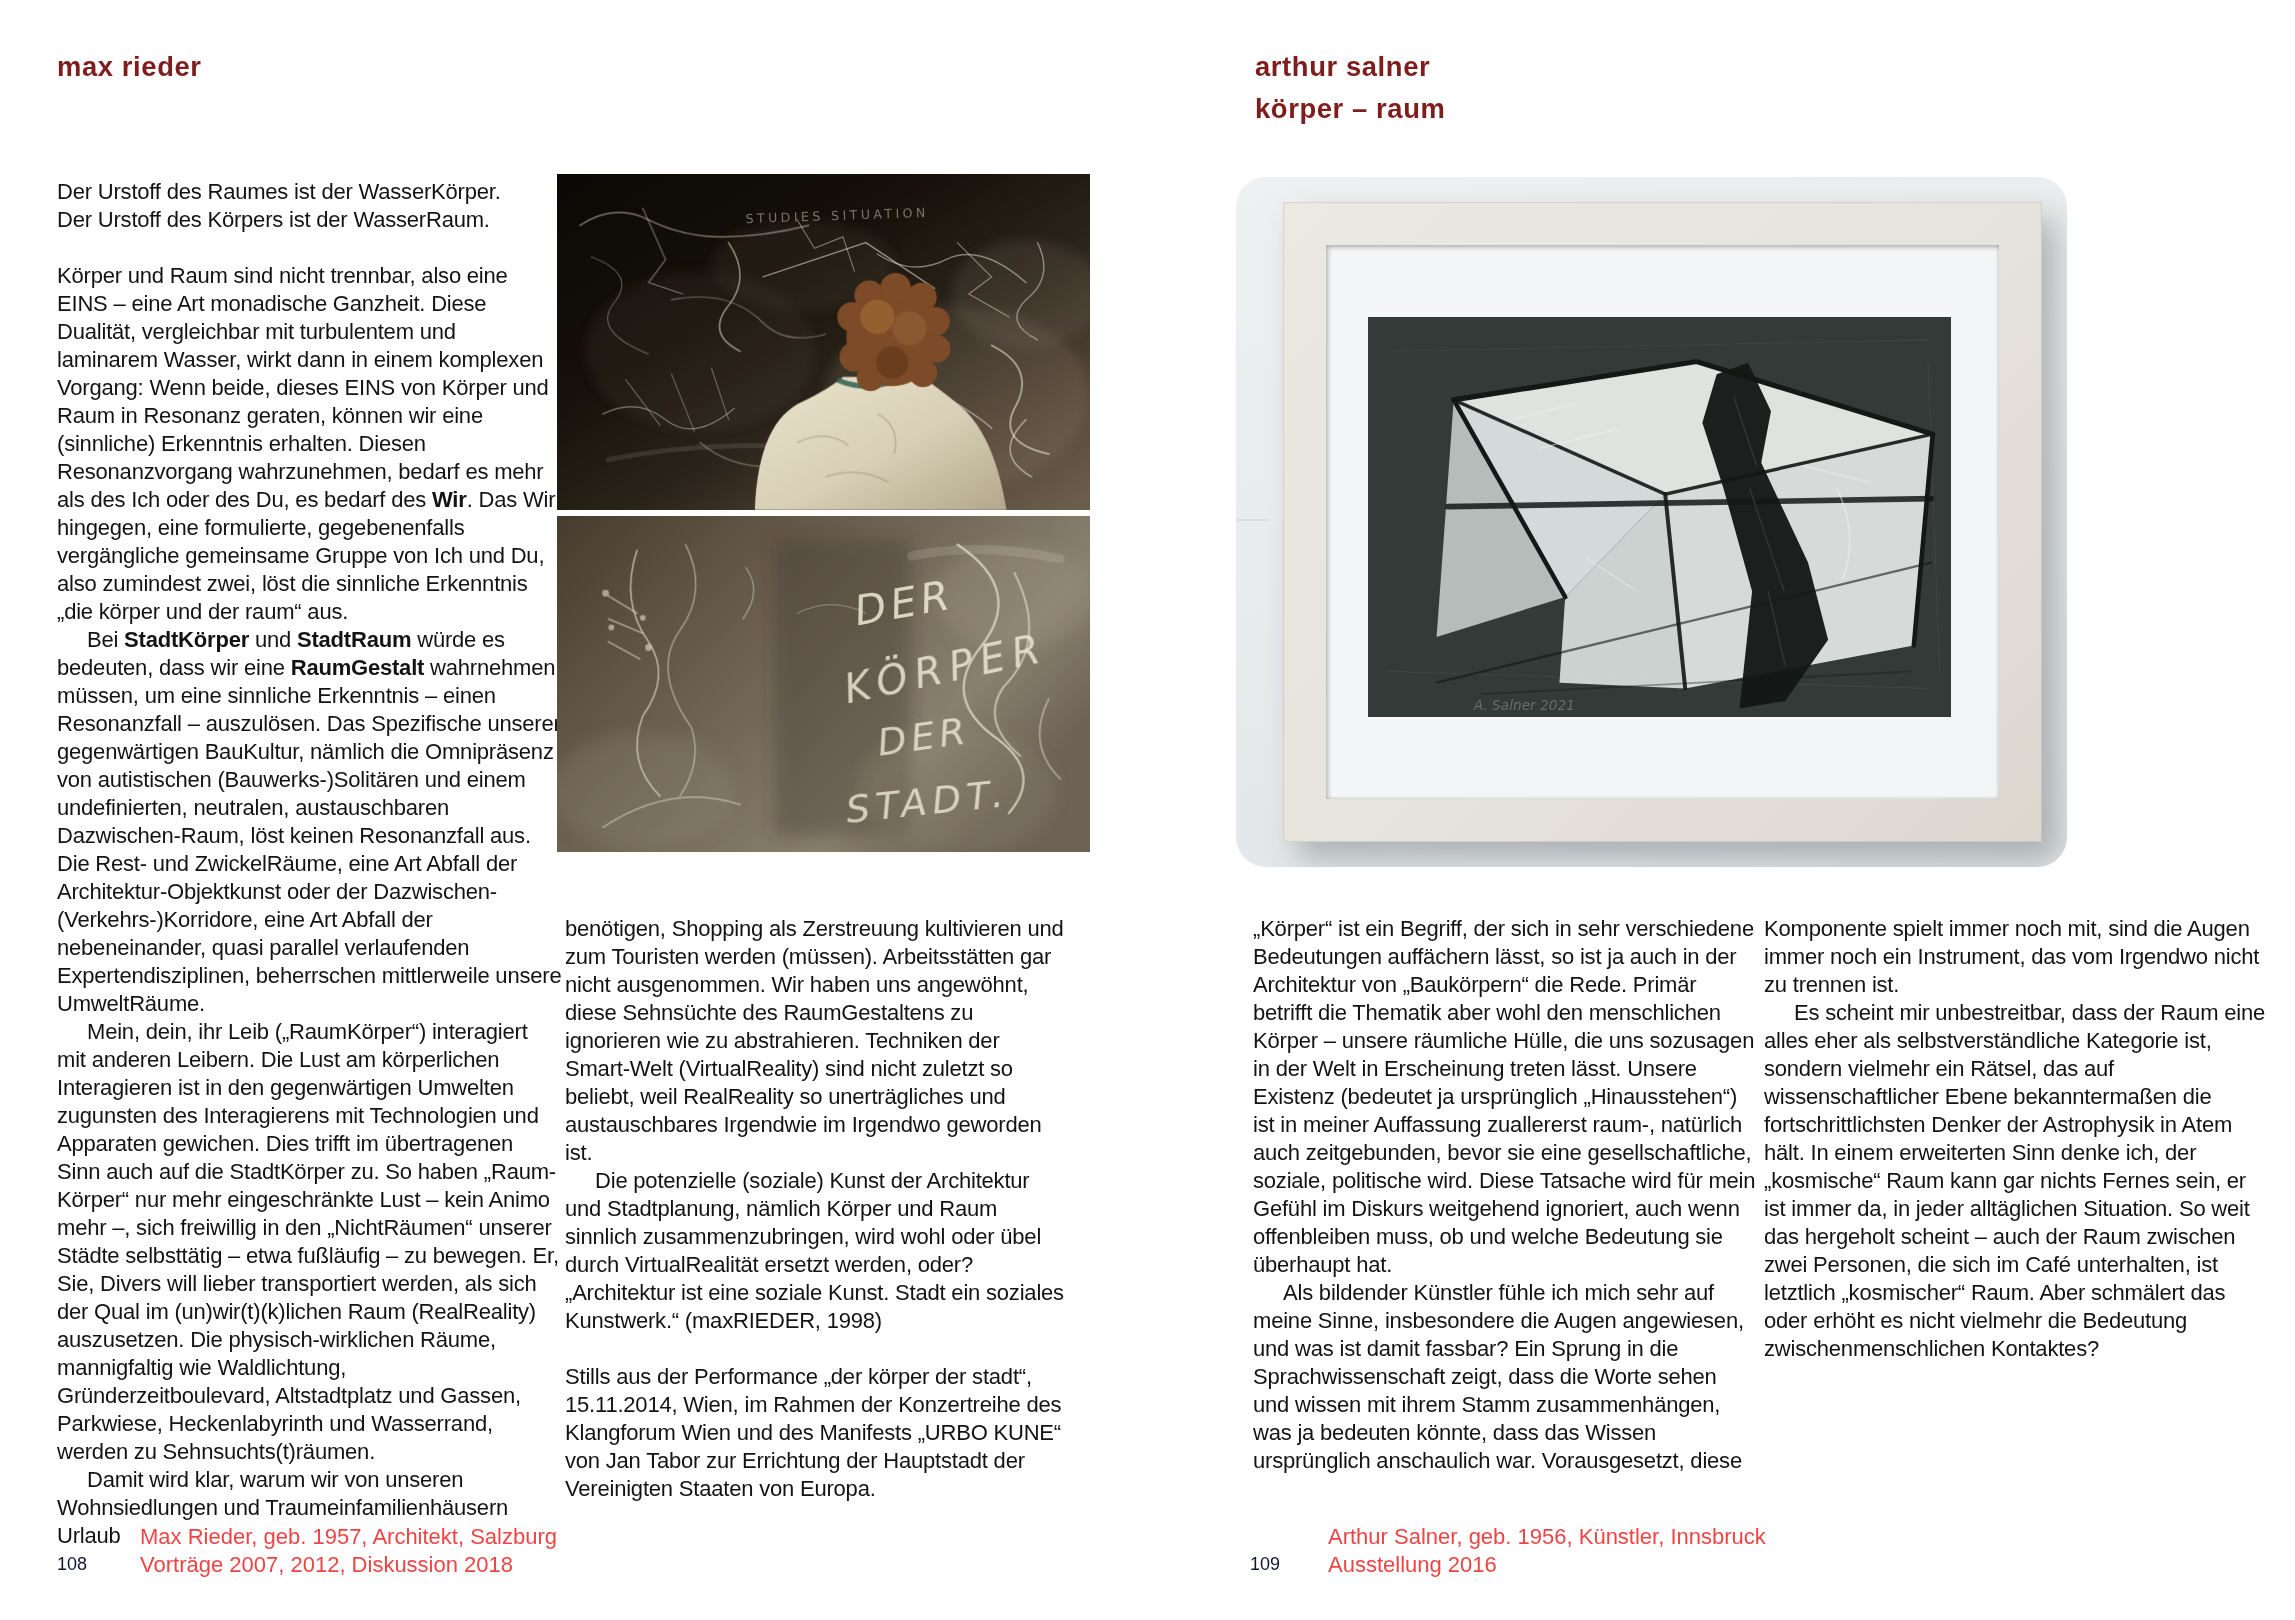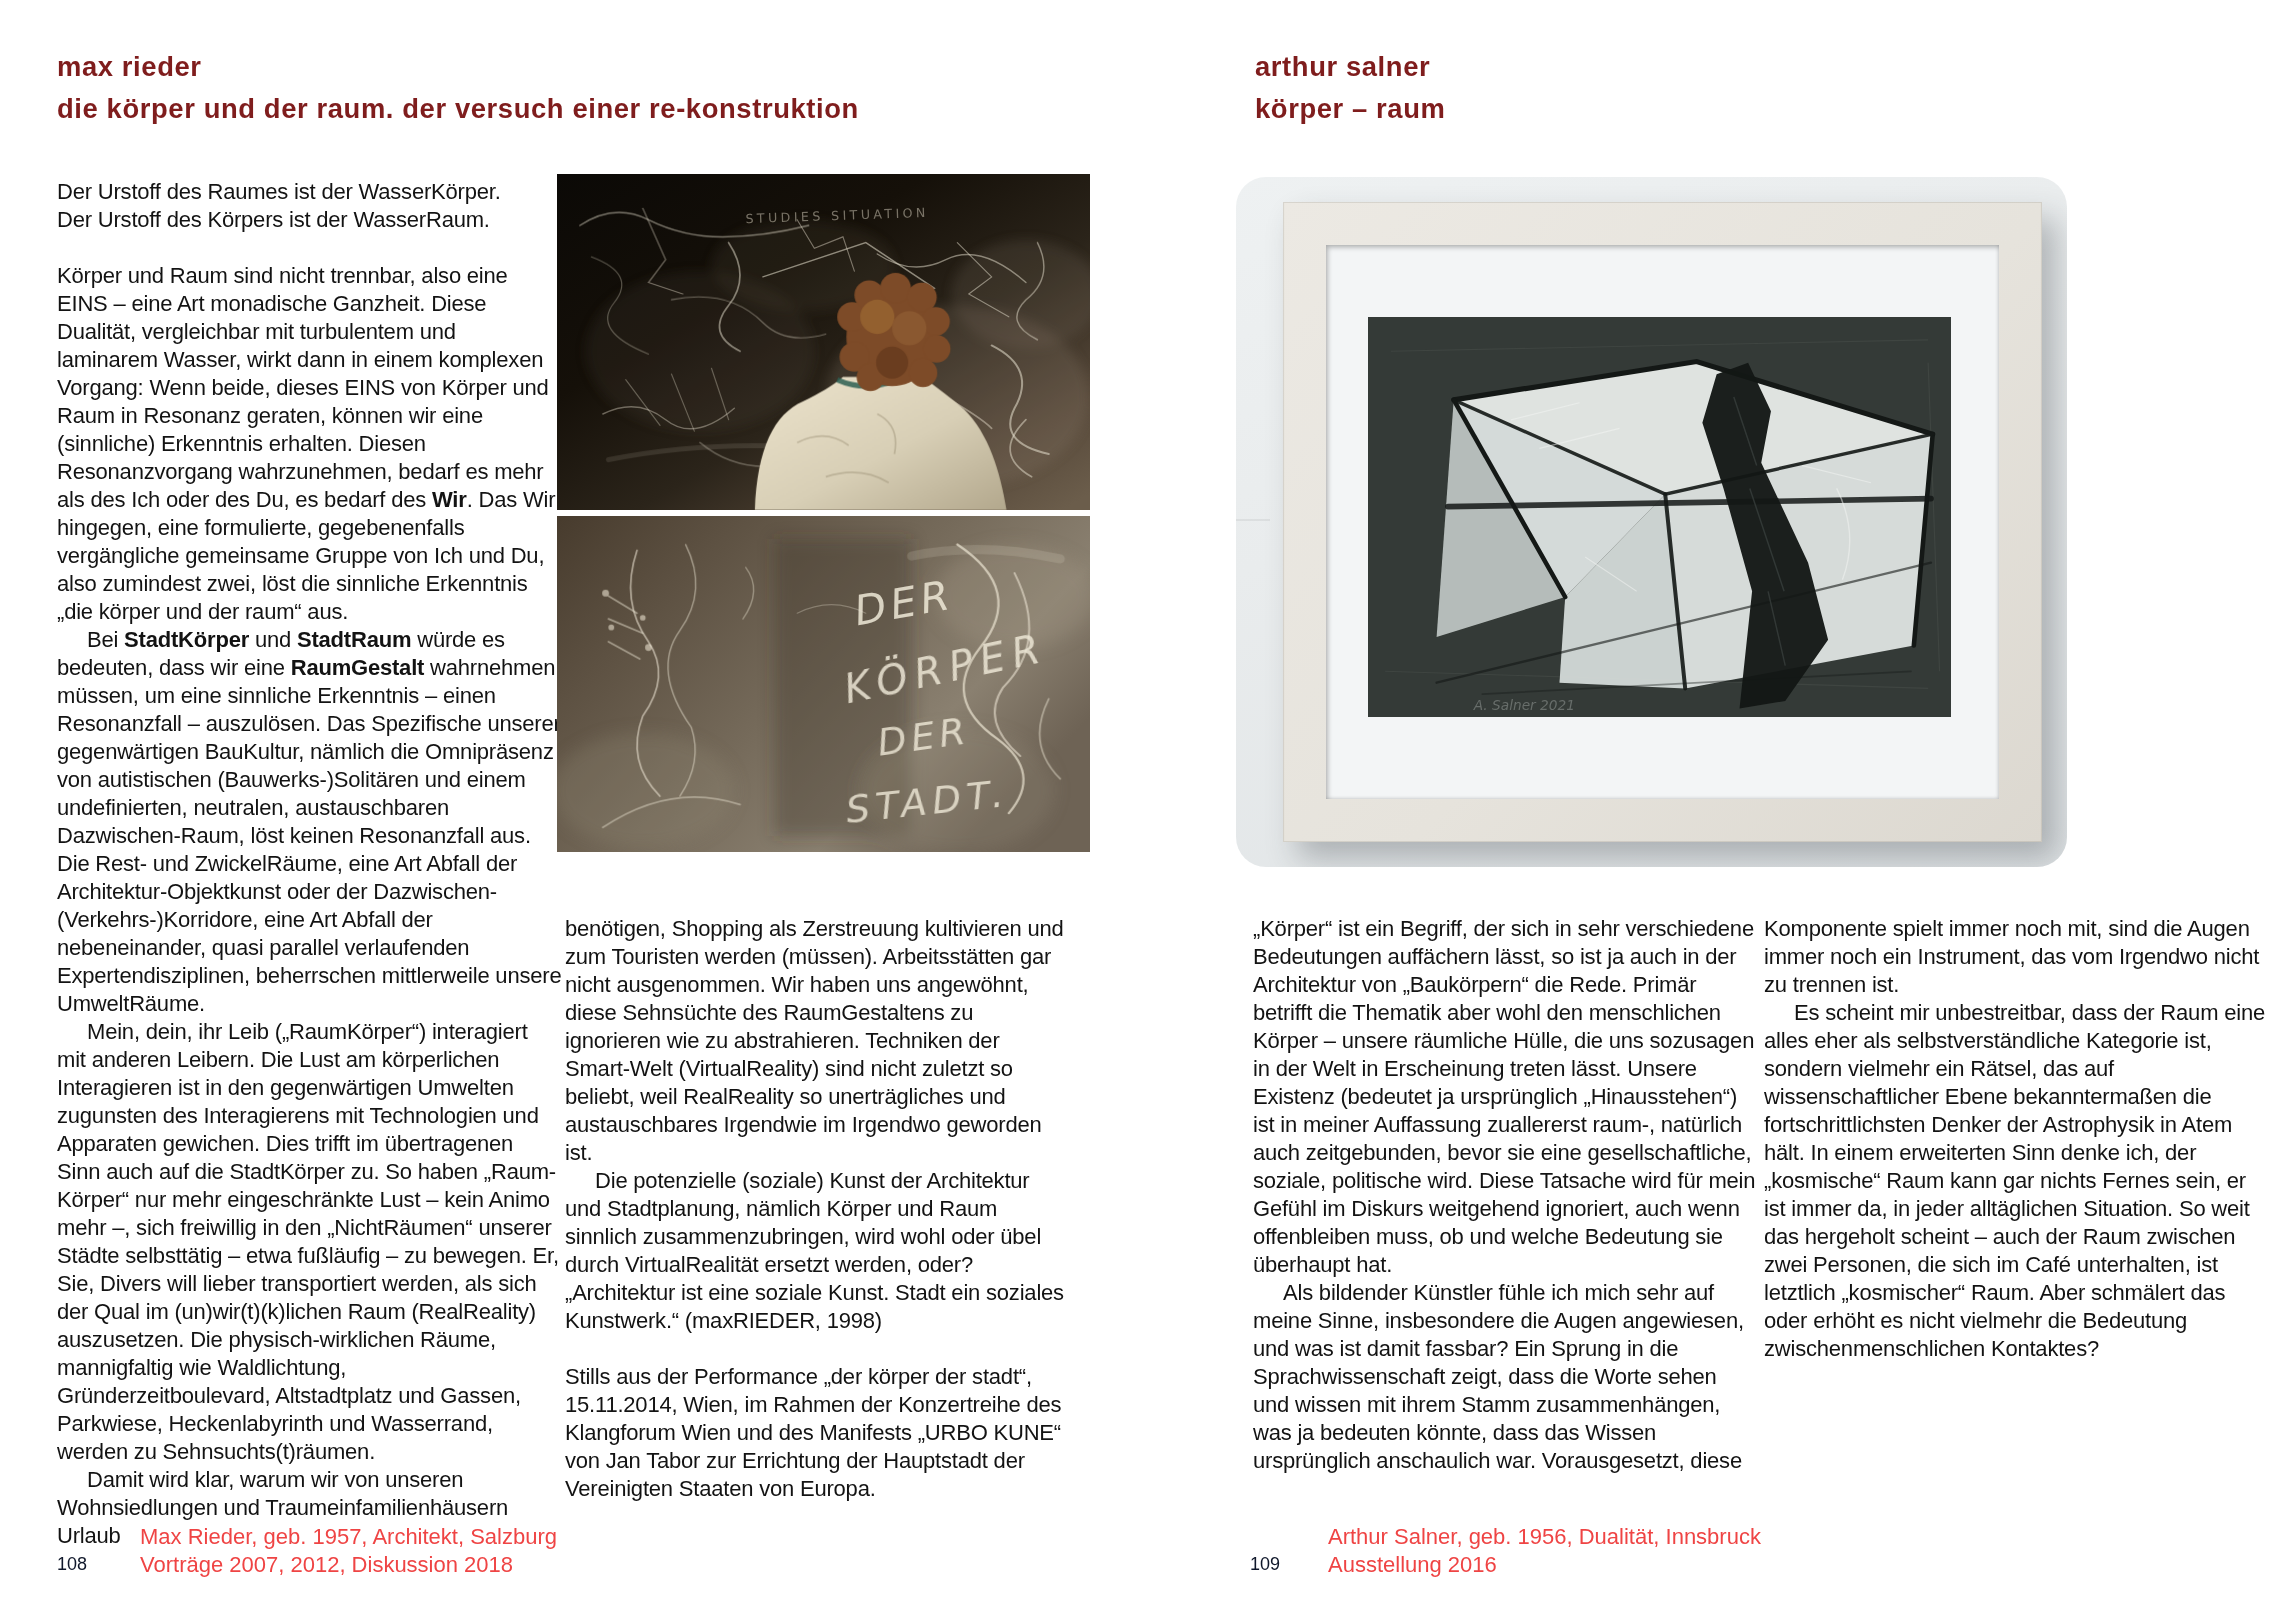--- a/index.html
+++ b/index.html
@@ -50,21 +50,20 @@
   .sig{font-family:"DejaVu Sans",sans-serif;font-style:italic;fill:#676d6a;}
 </style>
 </head>
 <body>
 
 <div class="spread">
 
   <section>
     <header class="hdr hdr-left">
       <div class="title">max rieder</div>
-      <div class="title">die körper und der raum. der versuch einer re-konstruktion</div>
     </header>
 
     <div class="col colL1">
         <p class="para"><span>Der Urstoff des Raumes ist der WasserKörper.</span></p>
         <p class="para"><span>Der Urstoff des Körpers ist der WasserRaum.</span></p>
         <p class="para gap"><span>Körper und Raum sind nicht trennbar, also eine EINS – eine Art monadische Ganzheit. Diese Dualität, vergleichbar mit turbulentem und laminarem Wasser, wirkt dann in einem komplexen Vorgang: Wenn beide, dieses EINS von Körper und Raum in Resonanz geraten, können wir eine (sinnliche) Erkenntnis erhalten. Diesen Resonanzvorgang wahrzunehmen, bedarf es mehr als des Ich oder des Du, es bedarf des </span><b>Wir</b><span>. Das Wir hingegen, eine formulierte, gegebenenfalls vergängliche gemeinsame Gruppe von Ich und Du, also zumindest zwei, löst die sinnliche Erkenntnis „die körper und der raum“ aus.</span></p>
         <p class="para ind"><span>Bei </span><b>StadtKörper</b><span> und </span><b>StadtRaum</b><span> würde es bedeuten, dass wir eine </span><b>RaumGestalt</b><span> wahrnehmen müssen, um eine sinnliche Erkenntnis – einen Resonanzfall – auszulösen. Das Spezifische unserer gegenwärtigen BauKultur, nämlich die Omnipräsenz von autistischen (Bauwerks-)Solitären und einem undefinierten, neutralen, austauschbaren Dazwischen-Raum, löst keinen Resonanzfall aus. Die Rest- und ZwickelRäume, eine Art Abfall der Architektur-Objektkunst oder der Dazwischen-(Verkehrs-)Korridore, eine Art Abfall der nebeneinander, quasi parallel verlaufenden Expertendisziplinen, beherrschen mittlerweile unsere UmweltRäume.</span></p>
         <p class="para ind"><span>Mein, dein, ihr Leib („RaumKörper“) interagiert mit anderen Leibern. Die Lust am körperlichen Interagieren ist in den gegenwärtigen Umwelten zugunsten des Interagierens mit Technologien und Apparaten gewichen. Dies trifft im übertragenen Sinn auch auf die StadtKörper zu. So haben „Raum-Körper“ nur mehr eingeschränkte Lust – kein Animo mehr –, sich freiwillig in den „NichtRäumen“ unserer Städte selbsttätig – etwa fußläufig – zu bewegen. Er, Sie, Divers will lieber transportiert werden, als sich der Qual im (un)wir(t)(k)lichen Raum (RealReality) auszusetzen. Die physisch-wirklichen Räume, mannigfaltig wie Waldlichtung, Gründerzeitboulevard, Altstadtplatz und Gassen, Parkwiese, Heckenlabyrinth und Wasserrand, werden zu Sehnsuchts(t)räumen.</span></p>
         <p class="para ind"><span>Damit wird klar, warum wir von unseren Wohnsiedlungen und Traumeinfamilienhäusern Urlaub</span></p>
       </div>
@@ -265,19 +264,19 @@
         <p class="para"><span>„Körper“ ist ein Begriff, der sich in sehr verschiedene Bedeutungen auffächern lässt, so ist ja auch in der Architektur von „Baukörpern“ die Rede. Primär betrifft die Thematik aber wohl den menschlichen Körper – unsere räumliche Hülle, die uns sozusagen in der Welt in Erscheinung treten lässt. Unsere Existenz (bedeutet ja ursprünglich „Hinausstehen“) ist in meiner Auffassung zuallererst raum-, natürlich auch zeitgebunden, bevor sie eine gesellschaftliche, soziale, politische wird. Diese Tatsache wird für mein Gefühl im Diskurs weitgehend ignoriert, auch wenn offenbleiben muss, ob und welche Bedeutung sie überhaupt hat.</span></p>
         <p class="para ind"><span>Als bildender Künstler fühle ich mich sehr auf meine Sinne, insbesondere die Augen angewiesen, und was ist damit fassbar? Ein Sprung in die Sprachwissenschaft zeigt, dass die Worte sehen und wissen mit ihrem Stamm zusammenhängen, was ja bedeuten könnte, dass das Wissen ursprünglich anschaulich war. Vorausgesetzt, diese</span></p>
       </div>
     <div class="col colR2">
         <p class="para"><span>Komponente spielt immer noch mit, sind die Augen immer noch ein Instrument, das vom Irgendwo nicht zu trennen ist.</span></p>
         <p class="para ind"><span>Es scheint mir unbestreitbar, dass der Raum eine alles eher als selbstverständliche Kategorie ist, sondern vielmehr ein Rätsel, das auf wissenschaftlicher Ebene bekanntermaßen die fortschrittlichsten Denker der Astrophysik in Atem hält. In einem erweiterten Sinn denke ich, der „kosmische“ Raum kann gar nichts Fernes sein, er ist immer da, in jeder alltäglichen Situation. So weit das hergeholt scheint – auch der Raum zwischen zwei Personen, die sich im Café unterhalten, ist letztlich „kosmischer“ Raum. Aber schmälert das oder erhöht es nicht vielmehr die Bedeutung zwischenmenschlichen Kontaktes?</span></p>
       </div>
 
     <div class="footer-num" style="left:1250px;top:1550px;">109</div>
     <div class="footer-credit" style="left:1328px;top:1523px;">
-      <div>Arthur Salner, geb. 1956, Dualität, Innsbruck</div>
+      <div>Arthur Salner, geb. 1956, Künstler, Innsbruck</div>
       <div>Ausstellung 2016</div>
     </div>
   </section>
 
 </div>
 
 
 </body></html>

